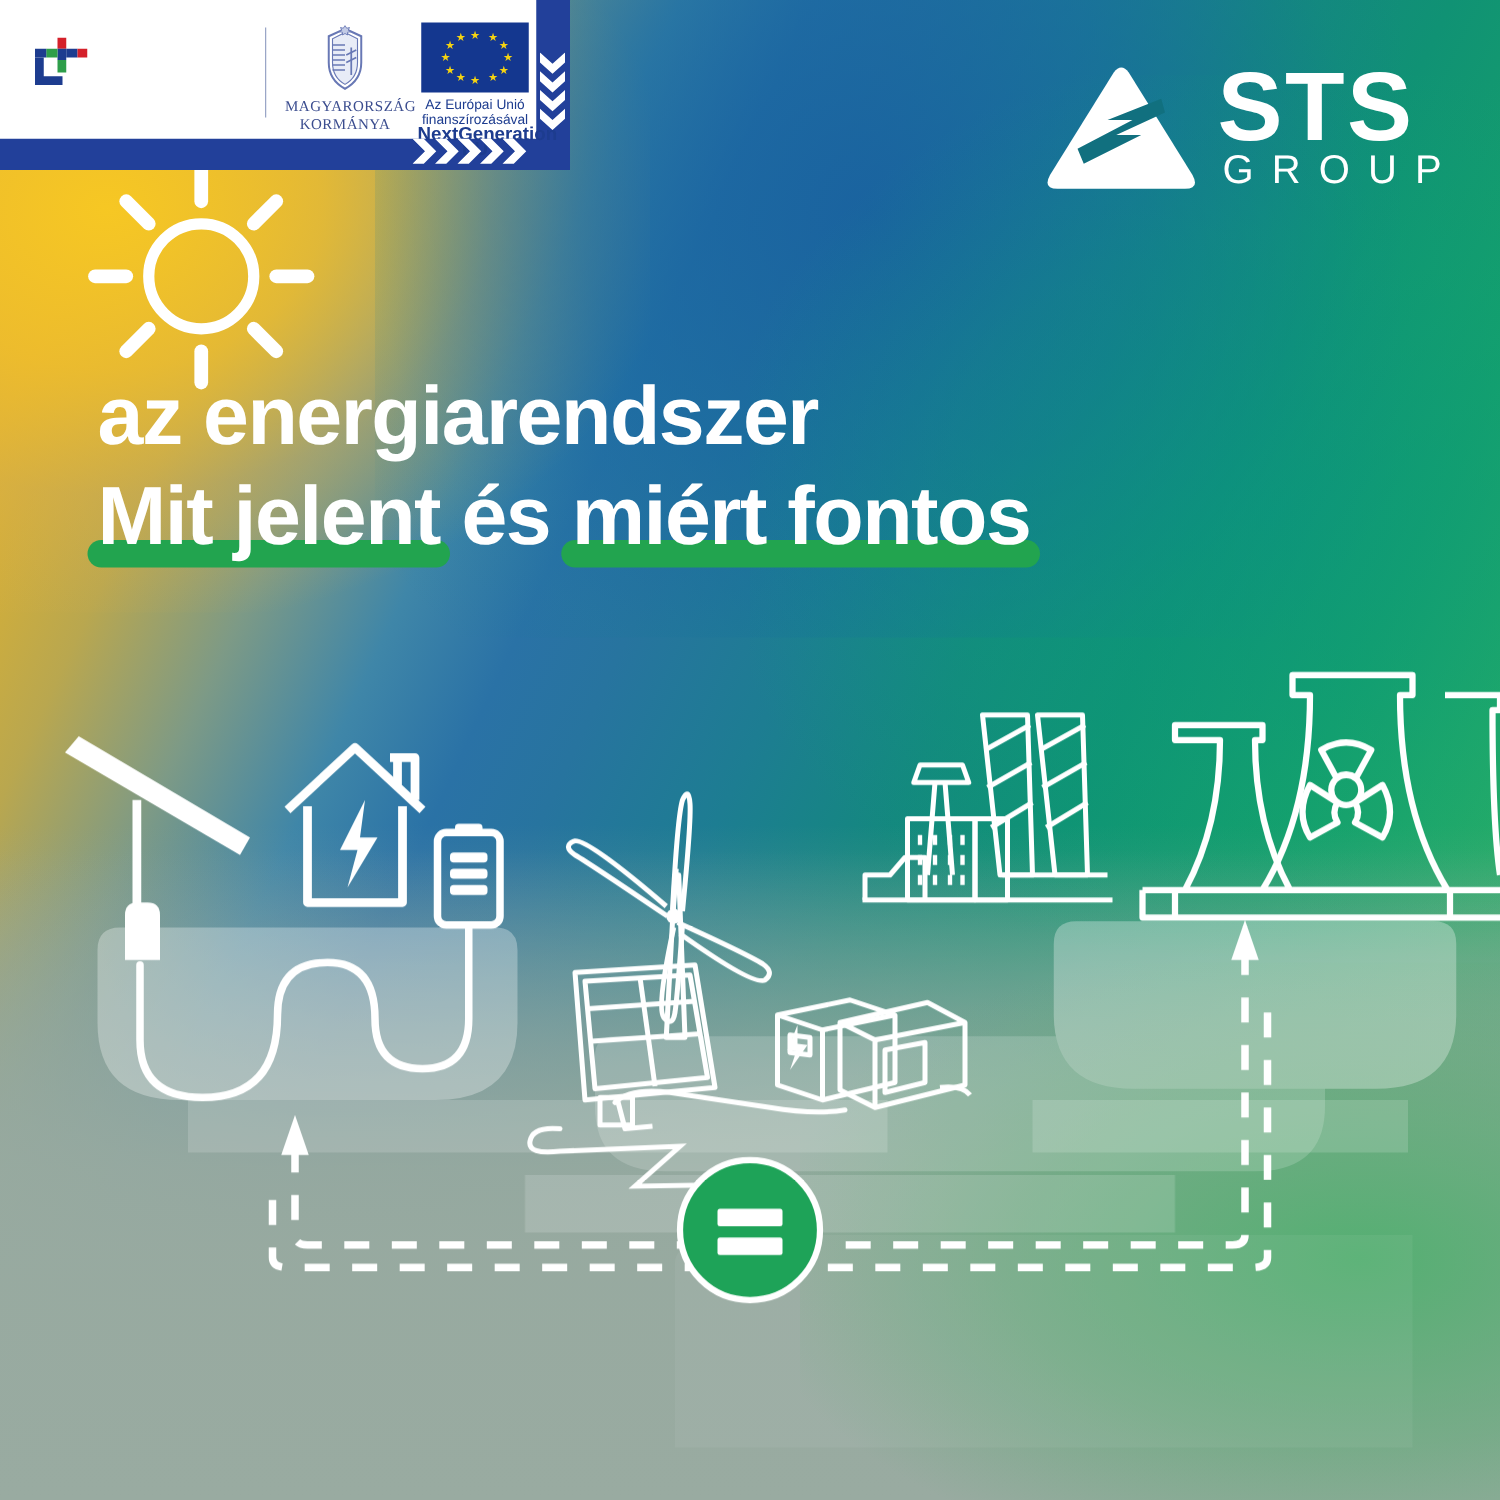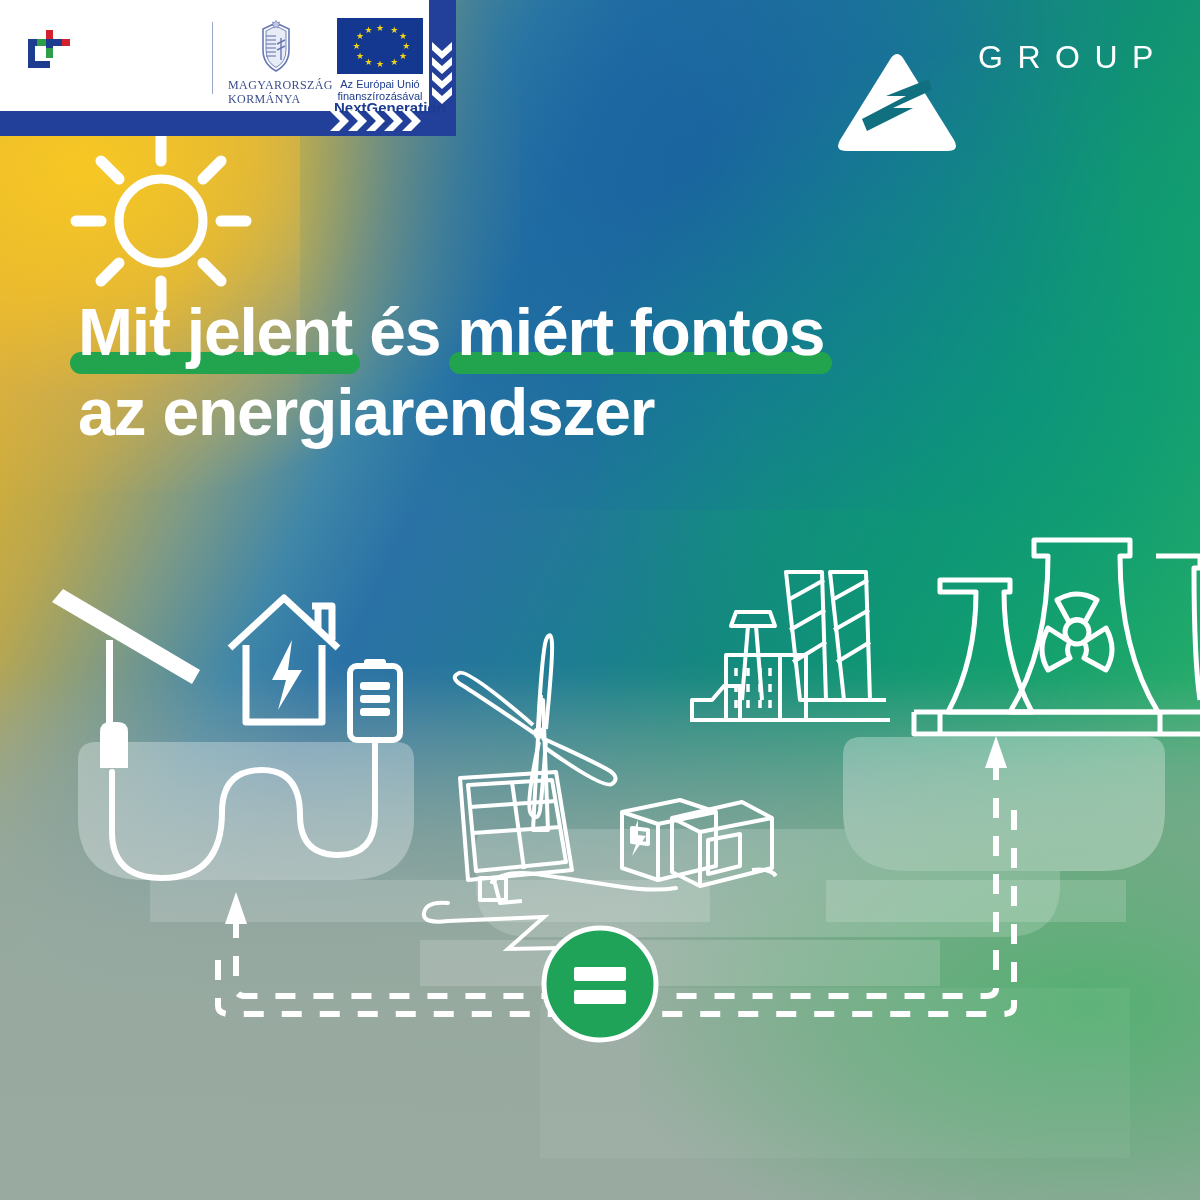--- a/index.html
+++ b/index.html
@@ -82,21 +82,21 @@
   }
   .sz-logo{
     position:absolute; left:26px; top:28px; width:168px; height:62px;
   }
   .sz-mark{ position:absolute; left:0; top:2px; width:44px; height:44px; }
   .sz-text{ position:absolute; left:49px; top:0px; }
   .sz-l1{ font-size:20px; font-weight:bold; color:#1d3c8f; line-height:22px; letter-spacing:-0.3px; white-space:nowrap;}
   .sz-l2{ font-size:20px; font-weight:bold; color:#1d3c8f; line-height:22px; letter-spacing:-0.3px; display:inline-block;}
   .sz-sub{ font-size:10px; color:#2b2b2b; line-height:12px; display:inline-block; vertical-align:top; margin-left:6px; margin-top:2px;}
   .divider-v{ position:absolute; left:212px; top:22px; width:1px; height:72px; background:#9aa6c7; }
-  .hu-gov{ position:absolute; left:228px; top:20px; width:96px; }
+  .hu-gov{ position:absolute; left:228px; top:20px; width:96px; text-align:center; }
   .hu-crest{ width:42px; height:54px; display:block; margin:0 auto 4px; }
   .hu-l1,.hu-l2{ font-family:"Liberation Serif", serif; font-size:12px; color:#3b4d8f; letter-spacing:0.4px; line-height:14px;}
   .eu-block{ position:absolute; left:334px; top:18px; width:92px; text-align:center;}
   .eu-flag{ width:86px; height:56px; background:#14378f; position:relative; margin:0 auto 5px;}
   .eu-star{ position:absolute; color:#f5d311; font-size:9px; line-height:9px;}
   .eu-t1,.eu-t2{ font-size:11px; color:#1d3c8f; line-height:11.5px; }
   .eu-t3{ font-size:15px; color:#1d3c8f; line-height:11.5px; font-weight:bold;}
 
   
   .sts-logo{ position:absolute; right:44px; top:46px; width:320px; height:116px; z-index:25;}
@@ -258,41 +258,42 @@
       <path d="M24 72 Q22 74 26 74 L30 66 Z" fill="#0f6f80" opacity="0"></path>
 
       <path d="M30 64 L74 44 L55 44 L97 26 L99 36 L62 54 L81 54 L36 76 Z" fill="#10707f" opacity="0"></path>
       <path d="M27 68 L71 47 L52 47 L95 31 L96 34 L59 51 L78 51 L33 73 Z" fill="#10707f" opacity="0"></path>
 
       <g fill="#11707f">
         <path d="M26 67 L70 44 L50 44 L93 27 L96 38 L57 56 L77 56 L31 79 Z"></path>
       </g>
     </svg>
     <div class="sts-word">
+      <div class="sts-main">STS</div>
       <div class="sts-sub">GROUP</div>
     </div>
   </div>
 
   <svg class="sun-icon" viewBox="0 0 198 186">
     <circle cx="99" cy="93" r="42" fill="none" stroke="#ffffff" stroke-width="9"></circle>
     <g stroke="#ffffff" stroke-width="11" stroke-linecap="round">
       <line x1="99" y1="8" x2="99" y2="33"></line>
       <line x1="99" y1="153" x2="99" y2="178"></line>
       <line x1="14" y1="93" x2="39" y2="93"></line>
       <line x1="159" y1="93" x2="184" y2="93"></line>
       <line x1="39" y1="33" x2="57" y2="51"></line>
       <line x1="141" y1="135" x2="159" y2="153"></line>
       <line x1="159" y1="33" x2="141" y2="51"></line>
       <line x1="57" y1="135" x2="39" y2="153"></line>
     </g>
   </svg>
 
   <div class="headline">
+    <div class="hl-line">az energiarendszer</div>
     <div class="hl-line"><span class="mark">Mit jelent</span><span> és </span><span class="mark">miért fontos</span></div>
-    <div class="hl-line">az energiarendszer</div>
   </div>
 
   <svg class="scene" viewBox="0 0 1200 1200">
 
     <g opacity="0.30">
       <path d="M78 760 q0 -18 18 -18 l300 0 q18 0 18 18 l0 58 q0 62 -66 62 l-204 0 q-66 0 -66 -62 Z" fill="#ffffff"></path>
       <path d="M843 755 q0 -18 18 -18 l286 0 q18 0 18 18 l0 56 q0 60 -64 60 l-194 0 q-64 0 -64 -60 Z" fill="#ffffff"></path>
       <path d="M476 845 q0 -16 16 -16 l552 0 q16 0 16 16 l0 40 q0 52 -56 52 l-472 0 q-56 0 -56 -52 Z" fill="#ffffff" opacity="0.55"></path>
     </g>
     <g opacity="0.16">

